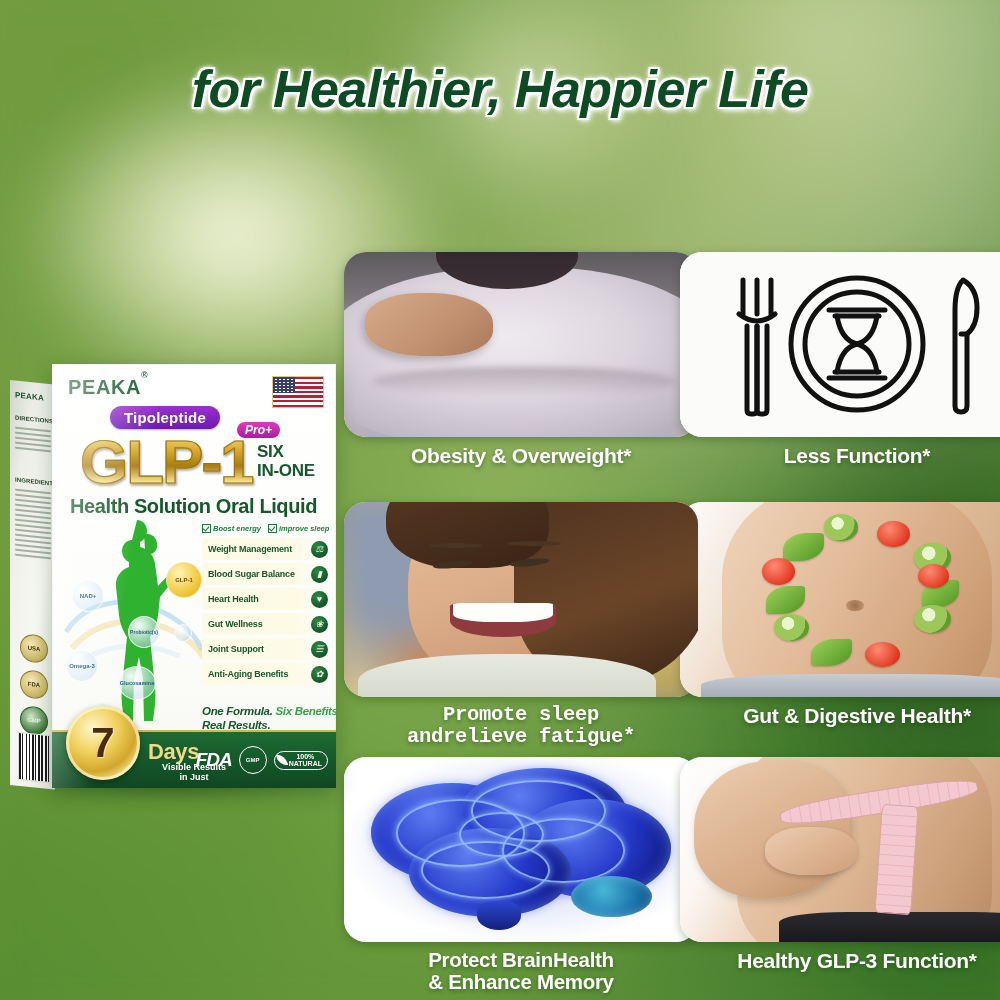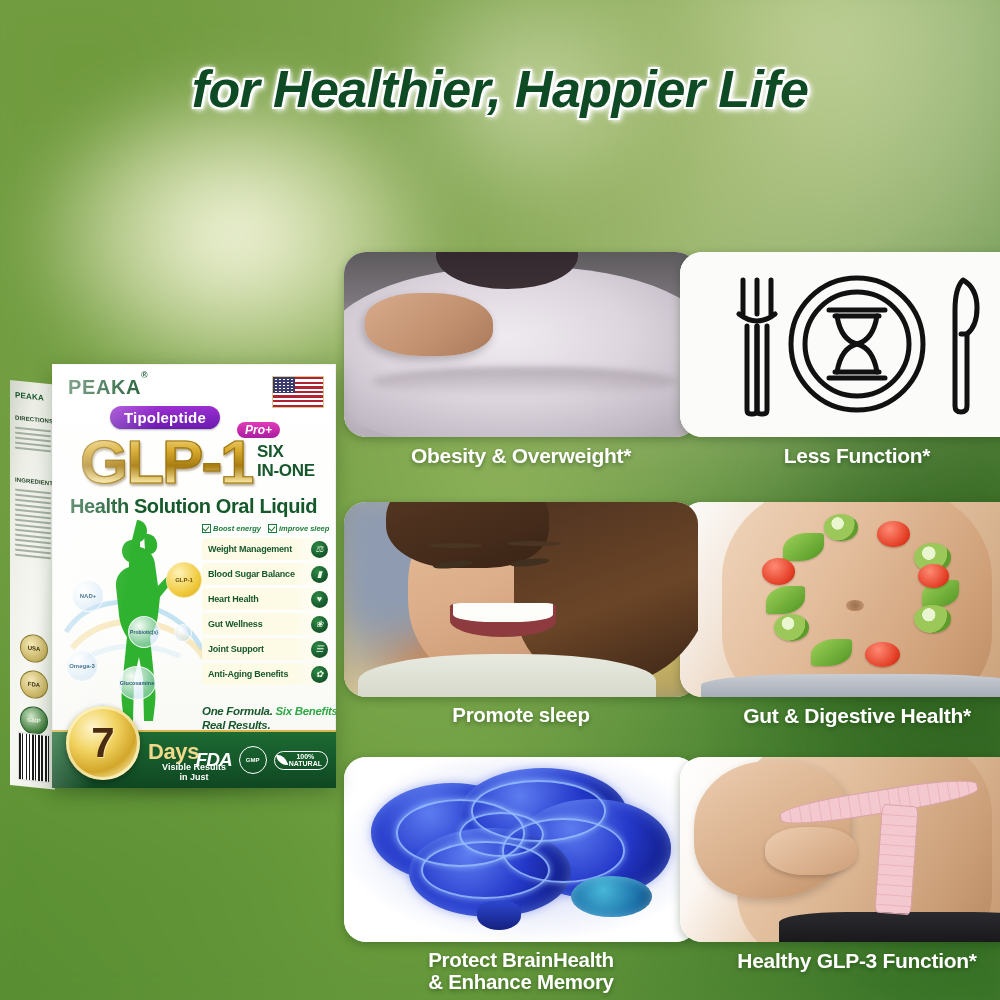--- a/index.html
+++ b/index.html
@@ -630,39 +630,40 @@
 
               <path d="M246,10 q14,8 14,28 q0,18 -10,26 l0,72 q0,6 -6,6 q-6,0 -6,-6 l0,-96 q0,-22 8,-30 z"></path>
               <path d="M244,64 L250,64"></path>
             </g>
           </svg>
         </div>
       </div>
       <div class="cap">Less Function*</div>
     </div>
 
-    <div class="cell" style="left:0;top:250px;">
+    <div class="cell" style="left:0;top:250px;font-family:Liberation Mono, monospace;">
       <div class="card" style="height:195px;">
         <div class="ph ph-smile">
           <div class="blurbg"></div>
           <div class="face"></div>
           <div class="hair"></div>
           <div class="hair2"></div>
           <div class="brow" style="left:24%;top:21%;"></div>
           <div class="brow" style="left:46%;top:20%;"></div>
           <div class="eye" style="left:25%;top:30%;"></div>
           <div class="eye" style="left:47%;top:29%;"></div>
           <div class="mouth">
               <div class="teeth"></div>
             </div>
           <div class="collar"></div>
         </div>
       </div>
       <div class="cap two">
         <span>Promote sleep</span><br>
+        <span>andrelieve fatigue*</span>
       </div>
     </div>
 
     <div class="cell" style="left:0;top:505px;">
       <div class="card" style="height:185px;">
         <div class="ph ph-brain">
           <div class="glow"></div>
           <div class="brainshape">
             <div class="lobe" style="left:2%;top:12%;width:52%;height:62%;"></div>
             <div class="lobe" style="left:30%;top:2%;width:54%;height:58%;"></div>

